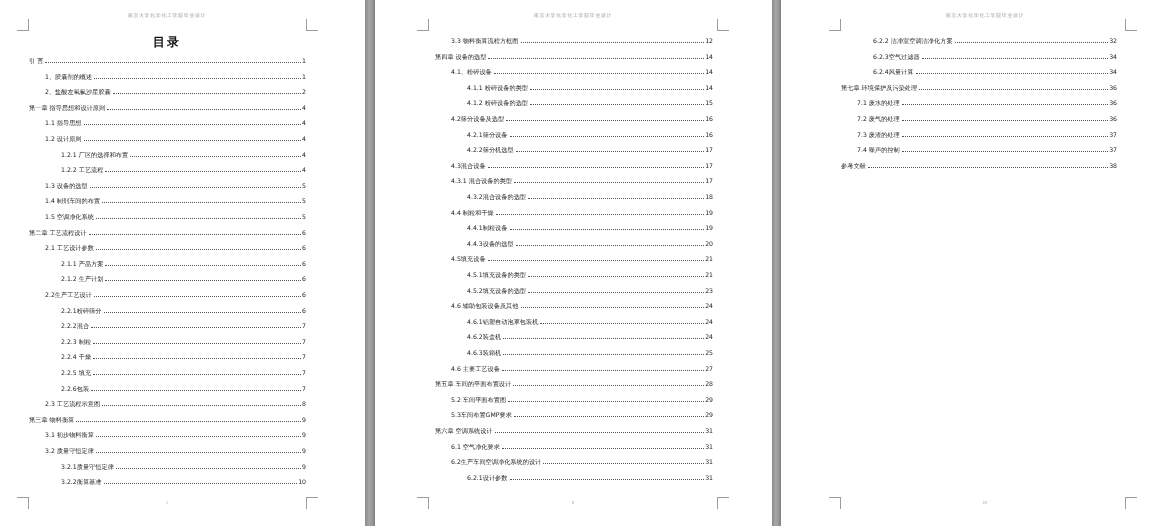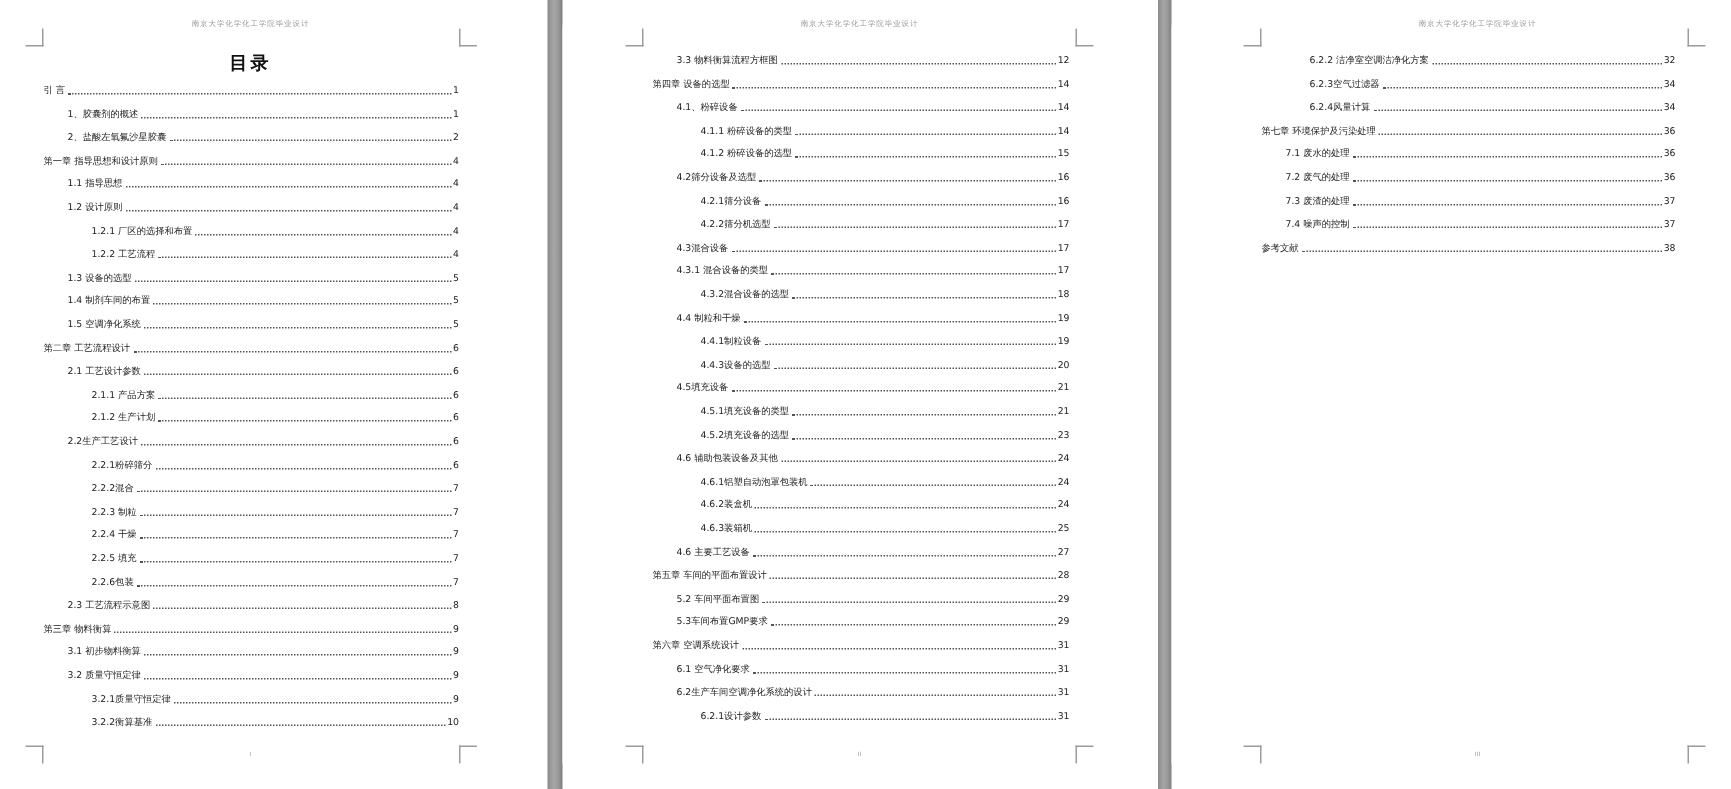--- a/index.html
+++ b/index.html
@@ -3,21 +3,21 @@
 <meta charset="utf-8">
 <style>
   html, body { margin: 0; padding: 0; }
   body {
     width: 1154px; height: 526px; overflow: hidden;
     background: #ffffff;
     font-family: "DejaVu Sans", "Liberation Sans", sans-serif;
     position: relative;
   }
   .page {
-    position: absolute; top: 0; height: 526px; background: #ffffff; border-radius: 19px;
+    position: absolute; top: 0; height: 526px; background: #ffffff;
   }
   .gap {
     position: absolute; top: 0; height: 526px;
     background: linear-gradient(to right, #8a8a8a 0%, #a6a6a6 40%, #9a9a9a 70%, #7e7e7e 100%);
   }
   .header-text {
     position: absolute; top: 12px; font-size: 5px; color: #9a9a9a;
     letter-spacing: 0.6px; white-space: nowrap; transform: translateX(-50%);
   }
   .corner { position: absolute; width: 11px; height: 11px; border-color: #9c9c9c; border-style: solid; border-width: 0; }

